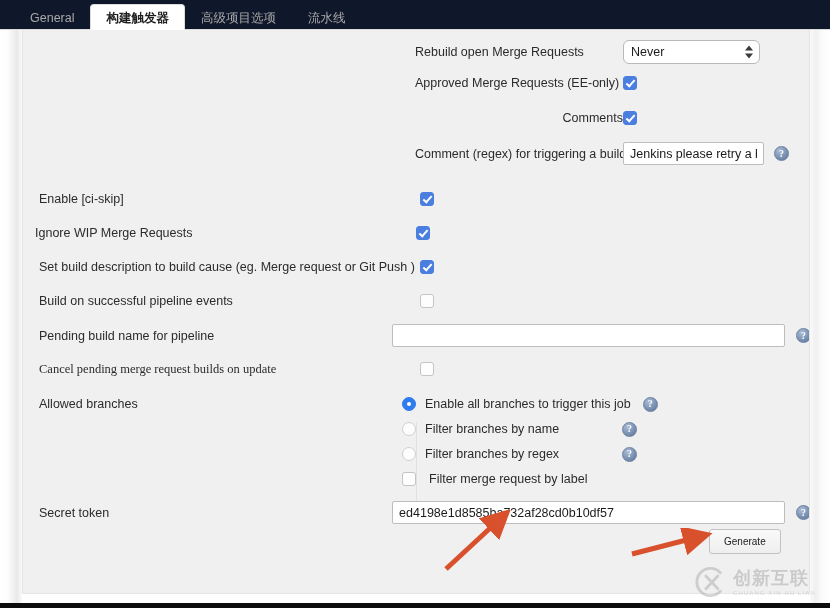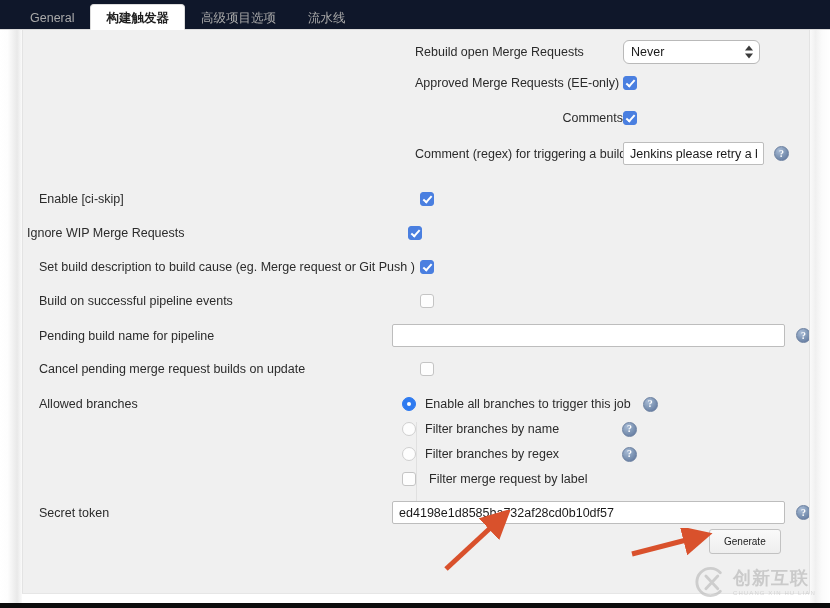--- a/index.html
+++ b/index.html
@@ -315,42 +315,42 @@
         <span class="lbl" style="width:208px;">Comment (regex) for triggering a build</span>
         <input class="txt" style="width: 141px;" value="Jenkins please retry a buil">
         <span class="help" style="margin-left:10px;">?</span>
       </div>
 
       <div class="row" style="left:16px; top:161px; width:395px; justify-content:space-between;">
         <span class="lbl">Enable [ci-skip]</span>
         <span class="cb on"></span>
       </div>
 
-      <div class="row" style="left:4px; top:195px; width:395px; justify-content:space-between;">
+      <div class="row" style="left:12px; top:195px; width:395px; justify-content:space-between;">
         <span class="lbl">Ignore WIP Merge Requests</span>
         <span class="cb on"></span>
       </div>
 
       <div class="row" style="left:16px; top:229px; width:395px; justify-content:space-between;">
         <span class="lbl">Set build description to build cause (eg. Merge request or Git Push )</span>
         <span class="cb on"></span>
       </div>
 
       <div class="row" style="left:16px; top:263px; width:395px; justify-content:space-between;">
         <span class="lbl">Build on successful pipeline events</span>
         <span class="cb off"></span>
       </div>
 
       <div class="row" style="left:16px; top:294px; width:772px;">
         <span class="lbl" style="width:356px;">Pending build name for pipeline</span>
         <input class="txt" style="width: 396px;" value="">
         <span class="help" style="margin-left:11px;">?</span>
       </div>
 
-      <div class="row" style="left:16px; top:331px; width:395px; justify-content:space-between;">
+      <div class="row" style="left:16px; top:331px; width:395px; justify-content:space-between;font-family:Liberation Serif, serif;">
         <span class="lbl">Cancel pending merge request builds on update</span>
         <span class="cb off"></span>
       </div>
 
       <div class="row" style="left:16px; top:366px;">
         <span class="lbl">Allowed branches</span>
       </div>
       <div class="vdiv"></div>
 
       <div class="row" style="left:379px; top:366px;">

